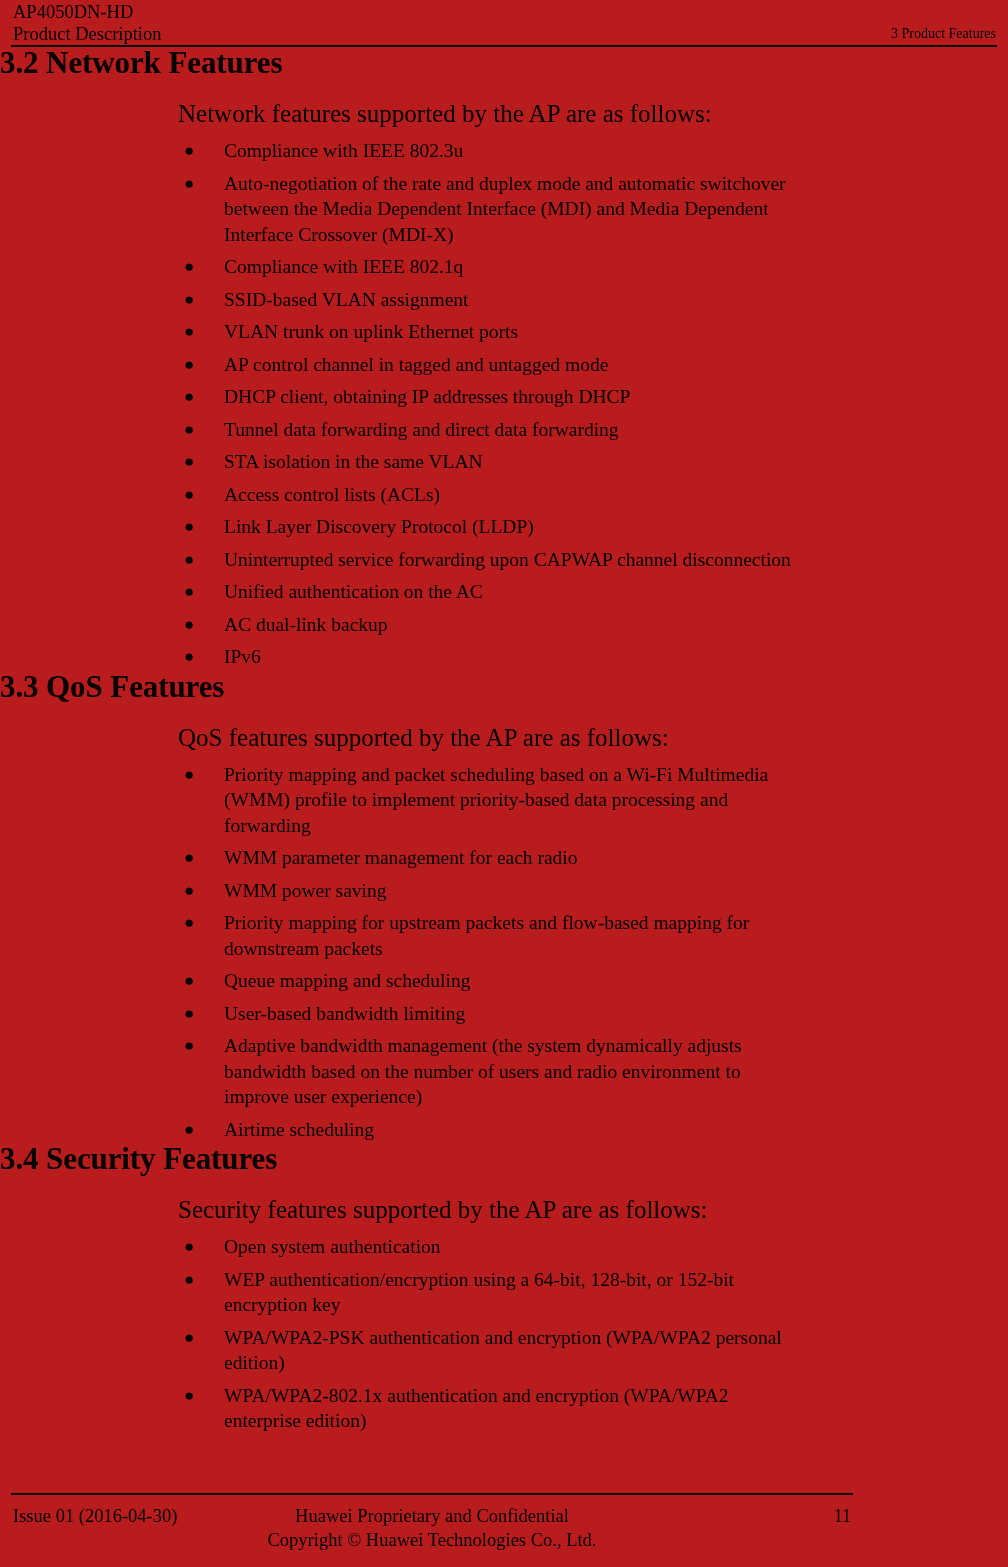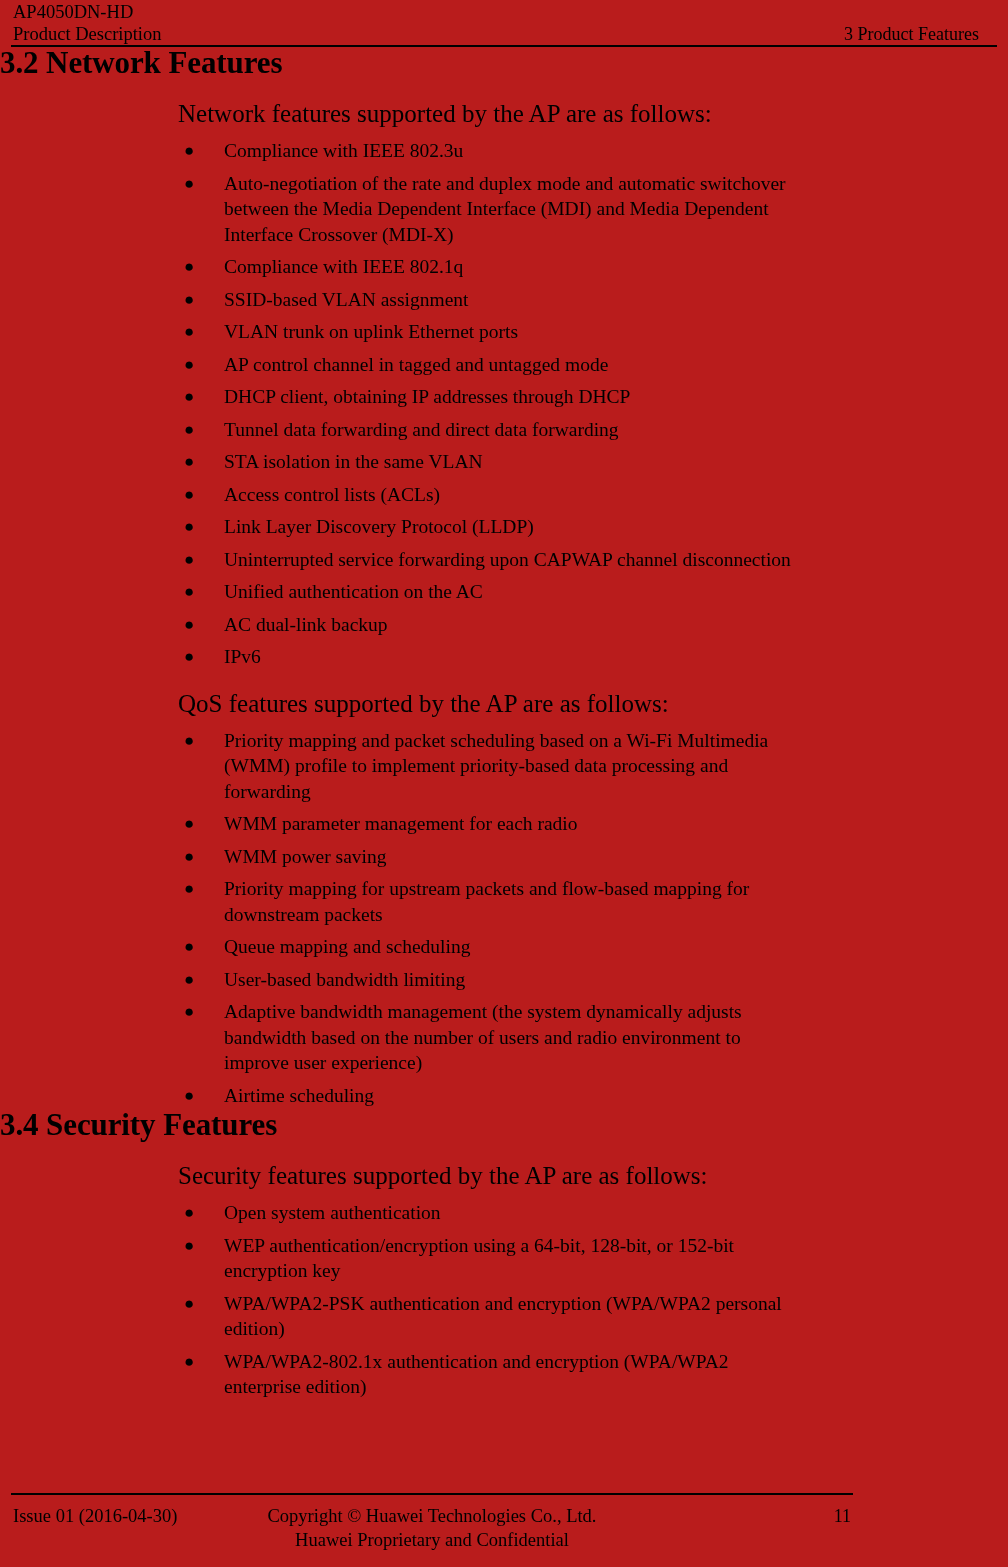--- a/index.html
+++ b/index.html
@@ -35,23 +35,23 @@
     position: absolute;
     left: 13px;
     top: 1px;
     font-size: 18.5px;
     line-height: 22px;
     white-space: nowrap;
   }
   .hdr-left div { white-space: nowrap; }
   .hdr-right {
     position: absolute;
-    right: 29px;
+    right: 12px;
     top: 23px;
-    font-size: 18px;
+    font-size: 14px;
     line-height: 22px;
     white-space: nowrap;
     text-align: right;
   }
   .hdr-rule {
     position: absolute;
     left: 11px;
     right: 11px;
     top: 45px;
     height: 0;
@@ -234,20 +234,21 @@
       <li>
           <span class="bullet">●</span>
           <span class="li-text">AC dual-link backup</span>
         </li>
       <li>
           <span class="bullet">●</span>
           <span class="li-text">IPv6</span>
         </li>
     </ul>
 
+    <h2 class="section-heading sec-3-3">3.3 QoS Features</h2>
     <p class="lead">QoS features supported by the AP are as follows:</p>
     <ul class="feature-list">
       <li>
           <span class="bullet">●</span>
           <span class="li-text">Priority mapping and packet scheduling based on a Wi-Fi Multimedia (WMM) profile to implement priority-based data processing and forwarding</span>
         </li>
       <li>
           <span class="bullet">●</span>
           <span class="li-text">WMM parameter management for each radio</span>
         </li>
@@ -297,19 +298,19 @@
           <span class="li-text">WPA/WPA2-802.1x authentication and encryption (WPA/WPA2 enterprise edition)</span>
         </li>
     </ul>
 
   </div>
 
   <div class="page-footer">
     <div class="ftr-rule"></div>
     <div class="ftr-left">Issue 01 (2016-04-30)</div>
     <div class="ftr-center">
+      <div>Huawei Proprietary and Confidential</div>
       <div>Copyright © Huawei Technologies Co., Ltd.</div>
-      <div>Huawei Proprietary and Confidential</div>
     </div>
     <div class="ftr-right">11</div>
   </div>
 
 </div>
 
 </body></html>

